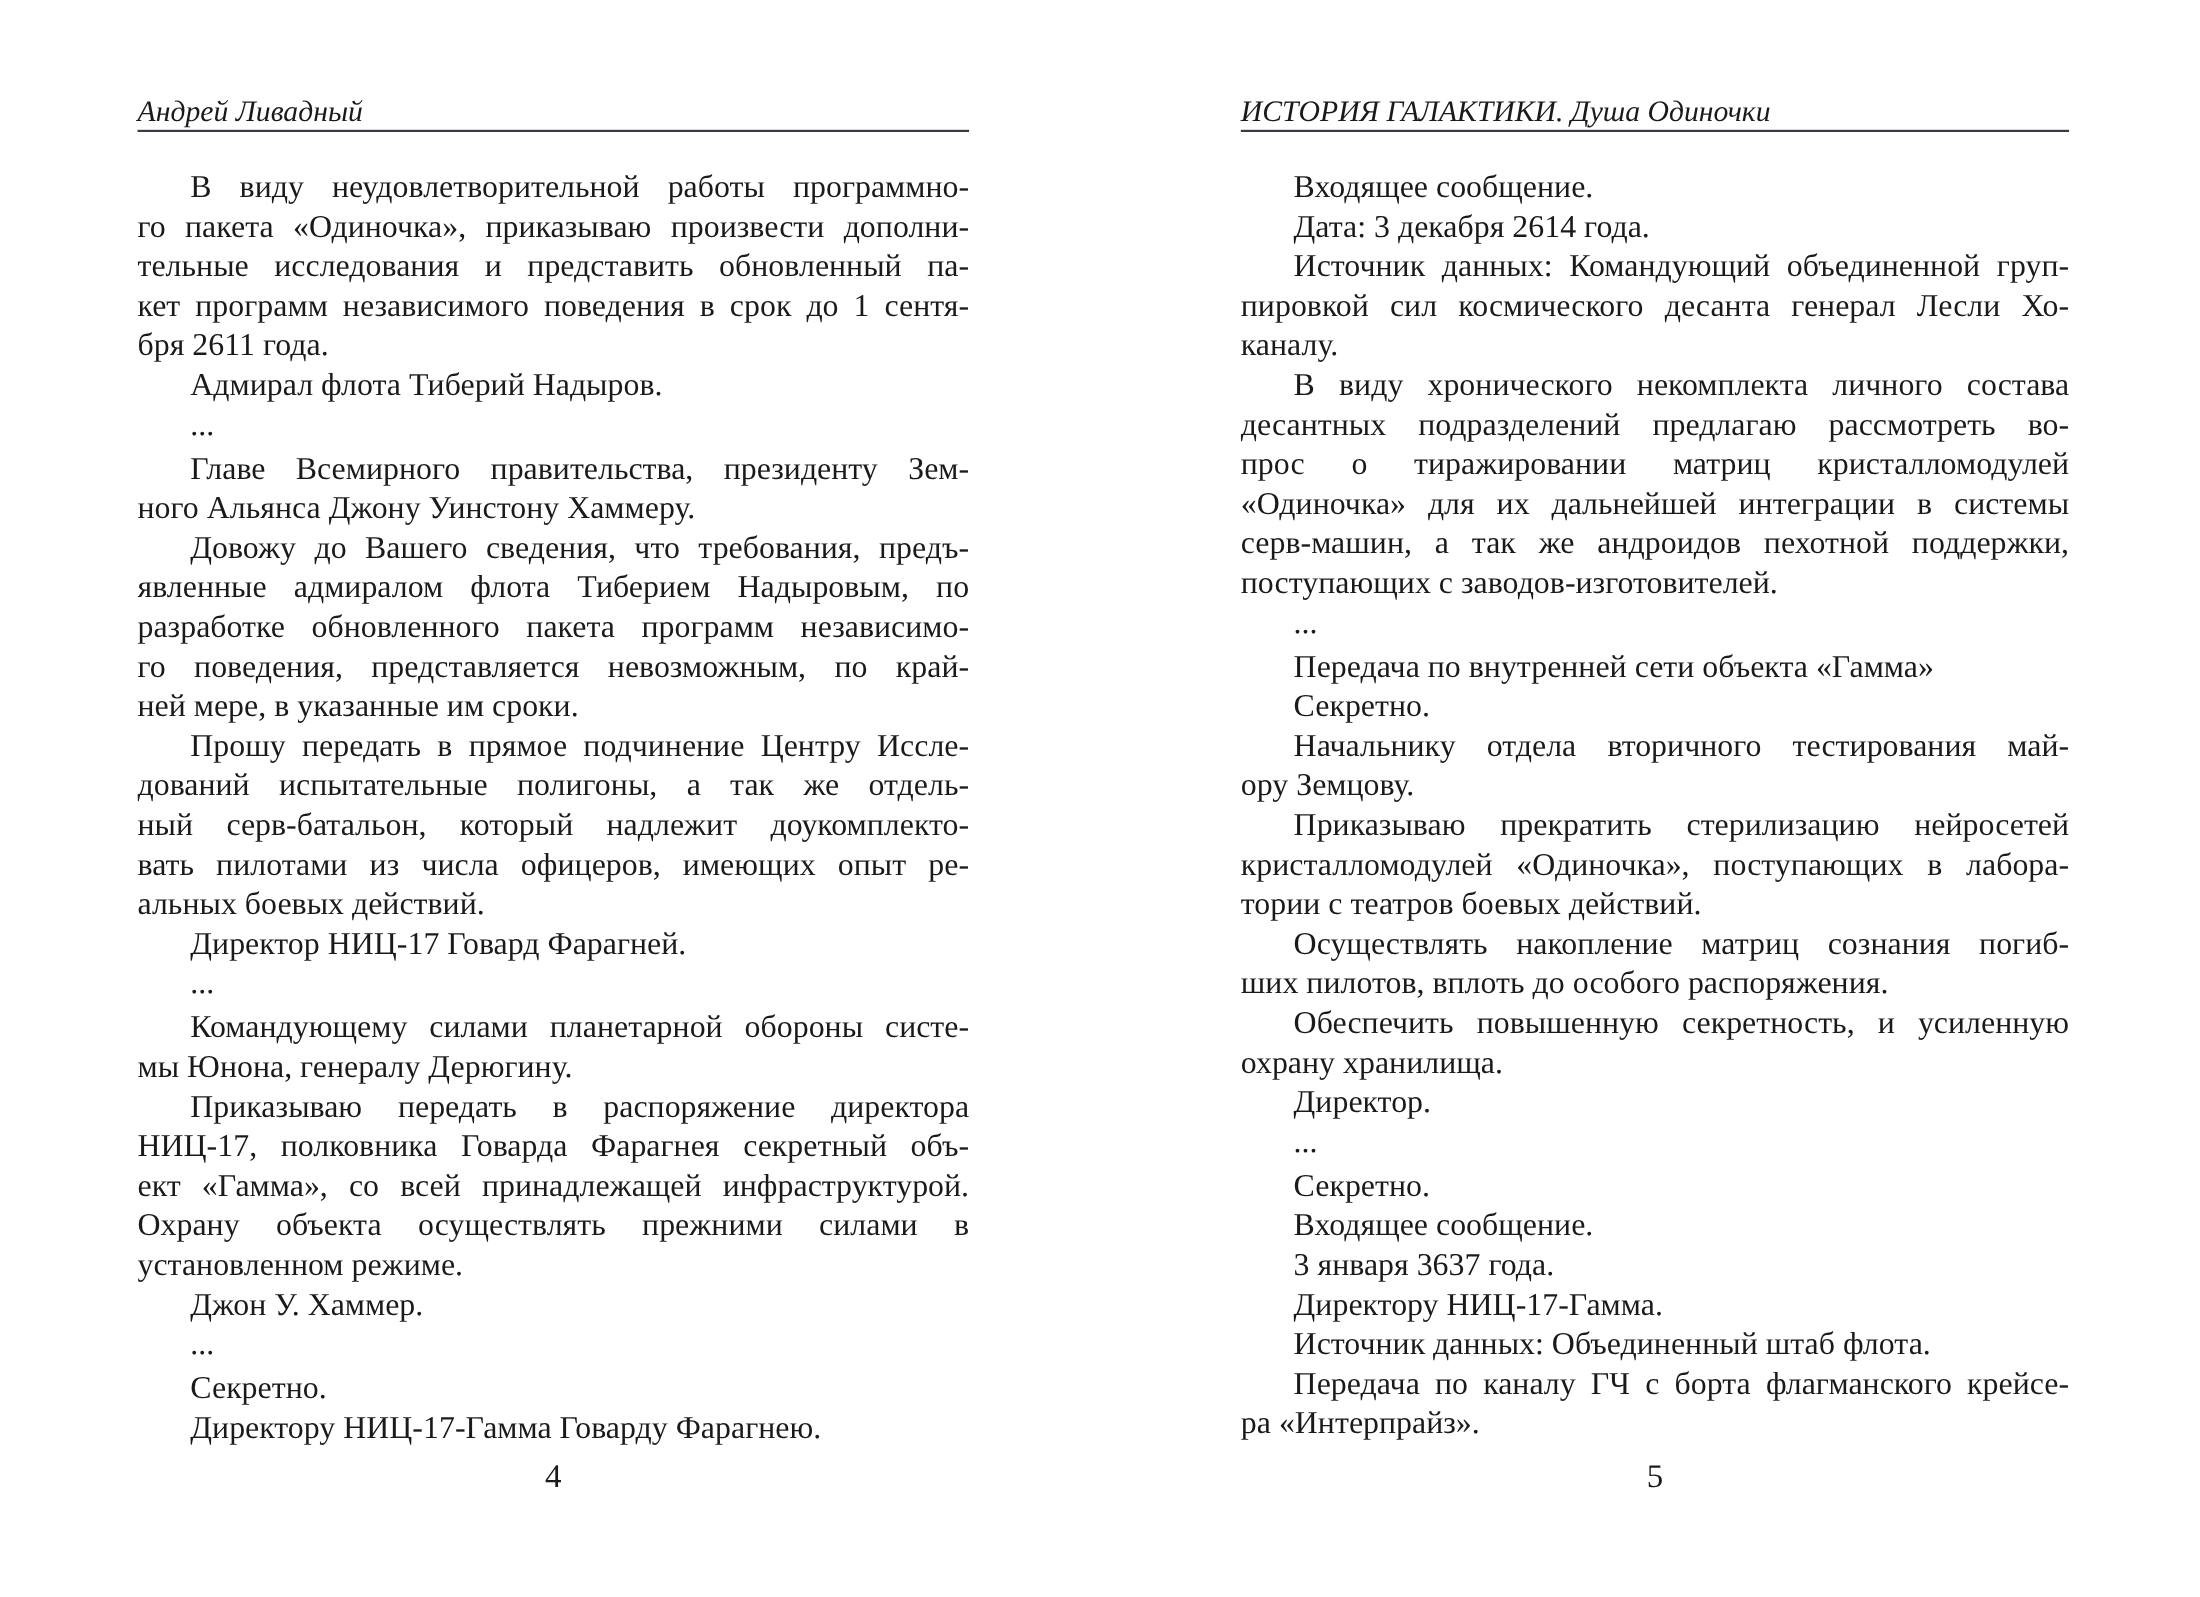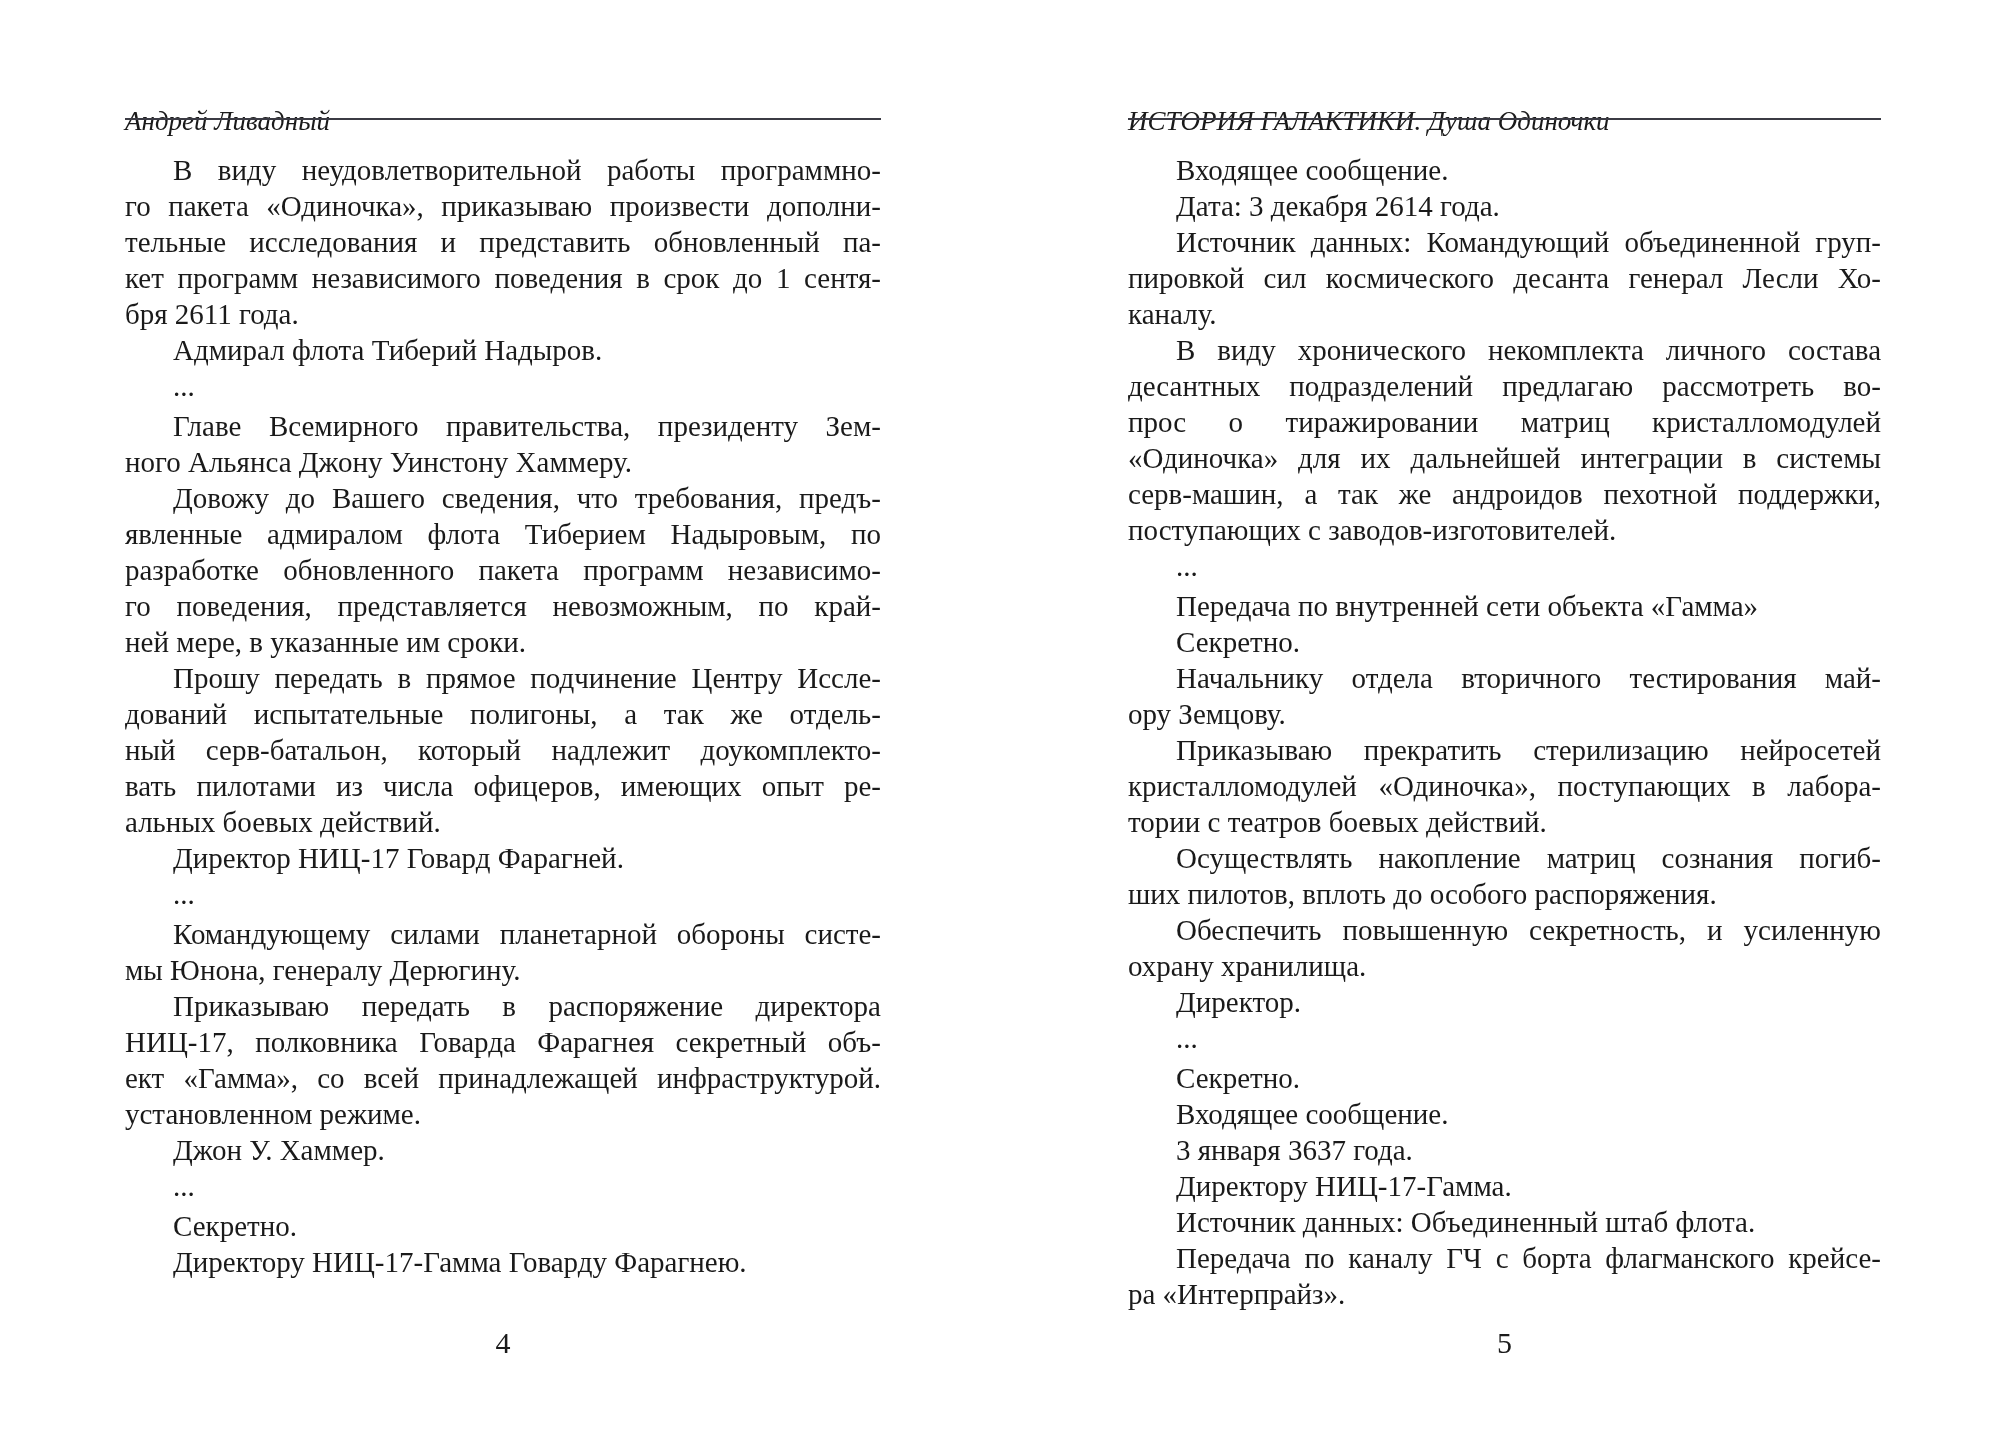--- a/index.html
+++ b/index.html
@@ -3,21 +3,21 @@
 <meta charset="utf-8">
 <style>
   html, body { margin: 0; padding: 0; background: #ffffff; }
   body { width: 2000px; height: 1452px; position: relative; overflow: hidden; color: #1a1a1a; }
   .page { position: absolute; top: 0; height: 1452px; }
   .page.left { left: 125px; width: 756px; }
   .page.right { left: 1128px; width: 753px; }
   .running-head {
     position: absolute; top: 86px; left: 0; right: 0;
     font-family: "Liberation Serif", serif; font-style: italic;
-    font-size: 27px; line-height: 30px; white-space: nowrap; margin-top: 20px;
+    font-size: 27px; line-height: 30px; white-space: nowrap;
   }
   .running-head.left { text-align: left; }
   .running-head.right { text-align: left; }
   .rule { position: absolute; top: 118px; left: 0; right: 0; height: 2px; background: #3b3b44; }
   .body-text {
     position: absolute; top: 152px; left: 0; right: 0;
     font-family: "Liberation Serif", serif; 
     font-size: 29px; line-height: 36px;
   }
   .line { display: block; white-space: nowrap; height: 36px; }
@@ -55,20 +55,21 @@
       <span class="line justify">ный серв-батальон, который надлежит доукомплекто-</span>
       <span class="line justify">вать пилотами из числа офицеров, имеющих опыт ре-</span>
       <span class="line">альных боевых действий.</span>
       <span class="line indent">Директор НИЦ-17 Говард Фарагней.</span>
       <span class="line indent ellipsis">...</span>
       <span class="line indent justify">Командующему силами планетарной обороны систе-</span>
       <span class="line">мы Юнона, генералу Дерюгину.</span>
       <span class="line indent justify">Приказываю передать в распоряжение директора</span>
       <span class="line justify">НИЦ-17, полковника Говарда Фарагнея секретный объ-</span>
       <span class="line justify">ект «Гамма», со всей принадлежащей инфраструктурой.</span>
+      <span class="line justify">Охрану объекта осуществлять прежними силами в</span>
       <span class="line">установленном режиме.</span>
       <span class="line indent">Джон У. Хаммер.</span>
       <span class="line indent ellipsis">...</span>
       <span class="line indent">Секретно.</span>
       <span class="line indent">Директору НИЦ-17-Гамма Говарду Фарагнею.</span>
     </div>
   <div class="page-number">4</div>
 </div>
 
 <div class="page right">

